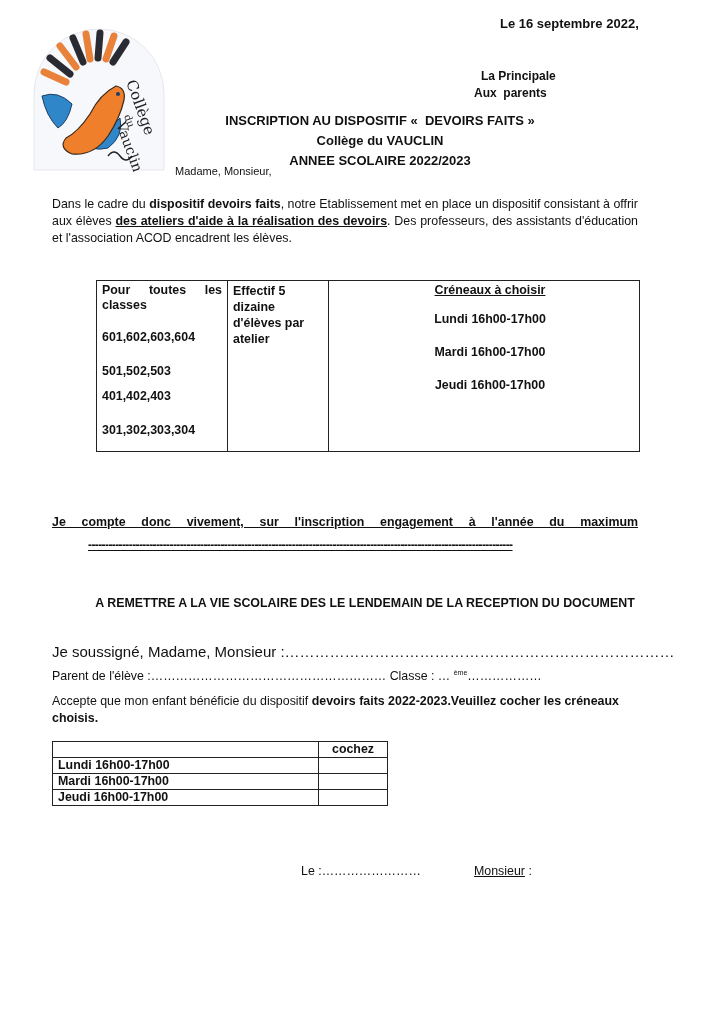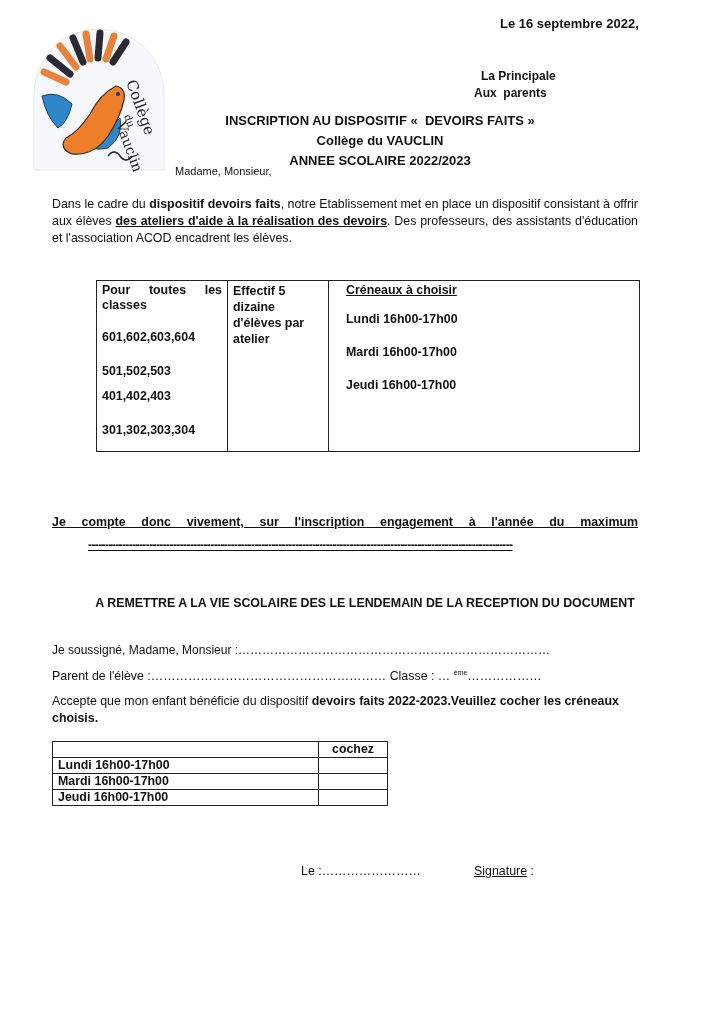--- a/index.html
+++ b/index.html
@@ -19,33 +19,33 @@
     .salutation { left: 175px; top: 165px; font-size: 11px; }
 
     .intro { left: 52px; top: 196px; width: 586px; font-size: 12.4px; line-height: 17px; text-align: justify; }
     .u { text-decoration: underline; }
     .b { font-weight: bold; }
 
     table.info { position: absolute; left: 96px; top: 280px; width: 544px; border-collapse: collapse; font-size: 12.4px; font-weight: bold; }
     table.info td { border: 1.3px solid #222; vertical-align: top; padding: 2px 5px; }
     table.info td.c1 { width: 120px; height: 166px; }
     table.info td.c2 { width: 90px; line-height: 16px; padding-top: 2px; }
-    table.info td.c3 { padding-top: 2px; padding-left: 17px; }
+    table.info td.c3 { text-align: center; padding-top: 2px; padding-left: 17px; }
     .c1 .head { display: flex; justify-content: space-between; line-height: 15px; }
     .c1 .cls { margin-top: 13px; line-height: 15px; }
     .c3 .slot { margin-top: 16px; line-height: 17px; }
     .c3 .slot:first-of-type { margin-top: 12px; }
     .c3 .cheader { text-decoration: underline; }
 
     .engage { left: 52px; top: 489px; width: 586px; font-size: 12.4px; font-weight: bold; line-height: 24px; text-decoration: underline; text-align: justify; text-align-last: justify; margin-top: 21px; }
     .engage .l2 { text-align-last: left; }
     .cut { left: 88px; top: 538px; width: 550px; font-size: 12px; font-weight: bold; letter-spacing: -0.6px; overflow: hidden; white-space: nowrap; text-decoration: underline; }
 
     .return { left: 60px; top: 594px; width: 610px; text-align: center; font-size: 12.4px; font-weight: bold; line-height: 18px; }
-    .line1 { left: 52px; top: 643px; font-size: 12px; }
+    .line1 { left: 52px; top: 643px; font-size: 15px; }
     .line2 { left: 52px; top: 669px; font-size: 12.4px; }
     sup { font-size: 7px; }
     .accept { left: 52px; top: 693px; width: 590px; font-size: 12.4px; line-height: 17px; }
 
     table.check { position: absolute; left: 52px; top: 741px; border-collapse: collapse; font-size: 12.4px; font-weight: bold; }
     table.check td { border: 1.3px solid #222; padding: 0 5px; height: 15px; line-height: 15px; }
     table.check td.lab { width: 255px; }
     table.check td.box { width: 58px; text-align: center; }
 
     .le { left: 301px; top: 864px; font-size: 12.4px; }
@@ -152,13 +152,13 @@
     <td class="box"></td>
   </tr>
   <tr>
     <td class="lab">Jeudi 16h00-17h00</td>
     <td class="box"></td>
   </tr>
 </tbody>
   </table>
 
 <div class="abs le arial">Le :……………………</div>
-<div class="abs sig arial"><span class="u">Signature</span><span style="white-space:pre"> :</span></div>
+<div class="abs sig arial"><span class="u">Monsieur</span><span style="white-space:pre"> :</span></div>
 
 </body></html>

